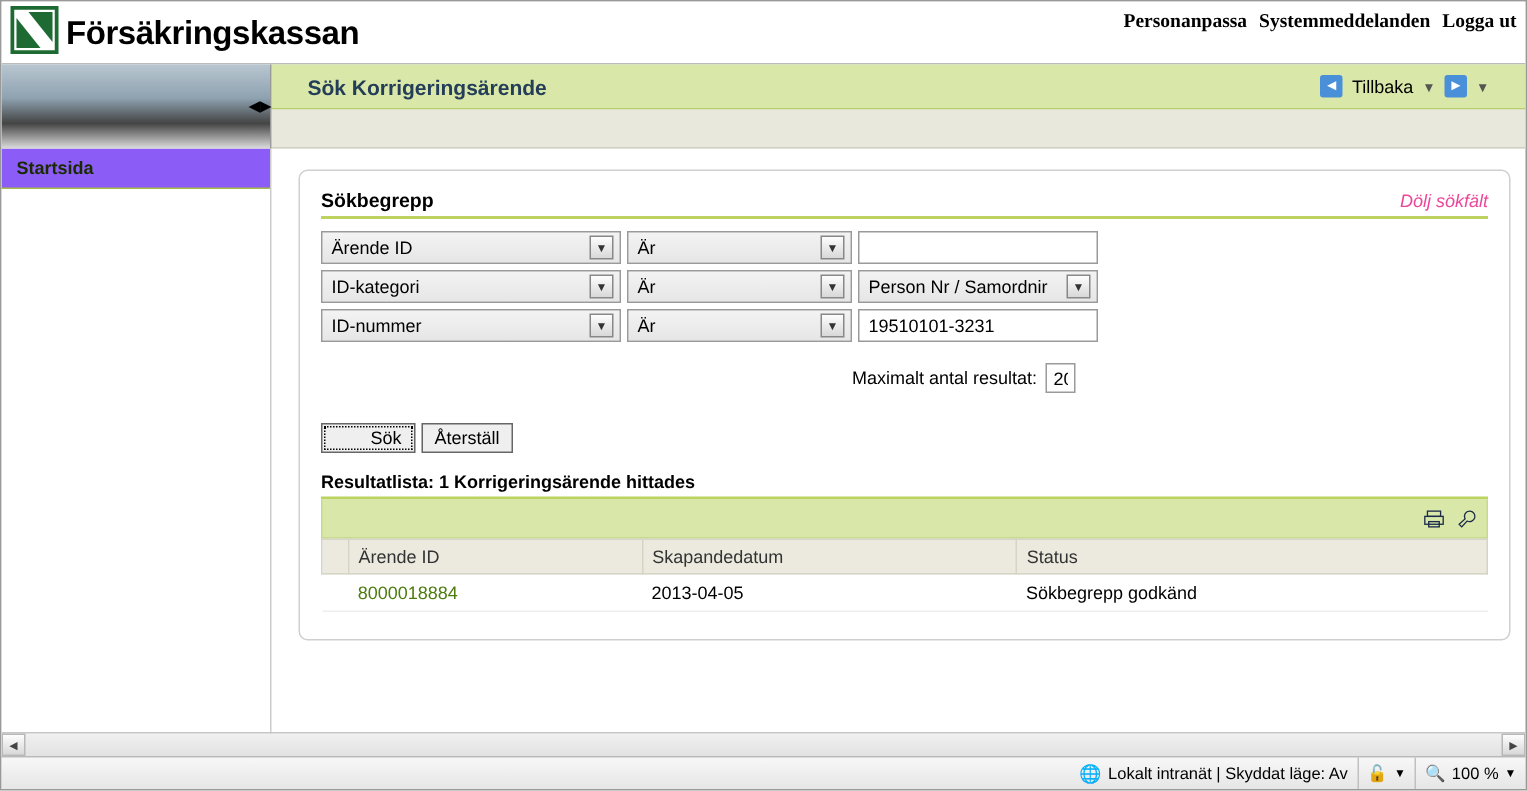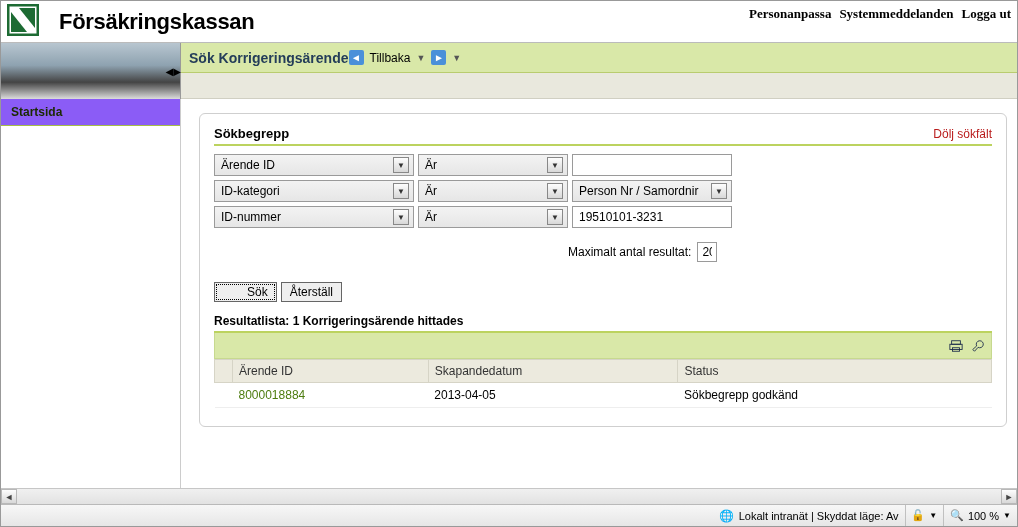--- a/index.html
+++ b/index.html
@@ -19,21 +19,21 @@
       border-bottom: 1px solid #bbb;
       display: flex;
       align-items: flex-start;
       justify-content: space-between;
       padding: 3px 6px 0 6px;
       background: #fff;
     }
     .brand {
       display: flex;
       align-items: center;
-      gap: 20px;
+      gap: 5px;
     }
     .brand svg { width: 32px; height: 32px; }
     .brand-name {
       font-size: 22px;
       font-weight: bold;
       letter-spacing: -0.3px;
     }
     .topnav {
       display: flex;
       gap: 8px;
@@ -62,21 +62,22 @@
       color: #000;
       background: transparent;
     }
     .titlebar-wrap { flex: 1; display: flex; flex-direction: column; }
     .titlebar {
       height: 33px;
       background: #d9e8a8;
       border-bottom: 1px solid #b9cc6f;
       display: flex;
       align-items: center;
-      padding: 0 8px;
+      justify-content: space-between;
+      padding: 0 24px;
     }
     .titlebar h1 {
       font-size: 14px;
       font-weight: bold;
       color: #243d59;
     }
     .title-actions {
       display: flex;
       align-items: center;
       gap: 6px;
@@ -131,23 +132,24 @@
       align-items: baseline;
       border-bottom: 2px solid #bcd35f;
       padding-bottom: 3px;
       margin-bottom: 8px;
     }
     .section-head .title {
       font-weight: bold;
       font-size: 13px;
     }
     .section-head .link {
-      color: #b91c1c;
+      color: #ec4899;
       cursor: pointer;
       font-size: 12px;
+      font-style: italic;
     }
     
     .search-grid { display: grid; grid-template-columns: 200px 150px 160px; gap: 4px 4px; }
     .faux-select, .faux-input {
       height: 22px;
       border: 1px solid #9a9a9a;
       background: linear-gradient(#f3f3f3, #e6e6e6);
       display: flex;
       align-items: center;
       justify-content: space-between;

